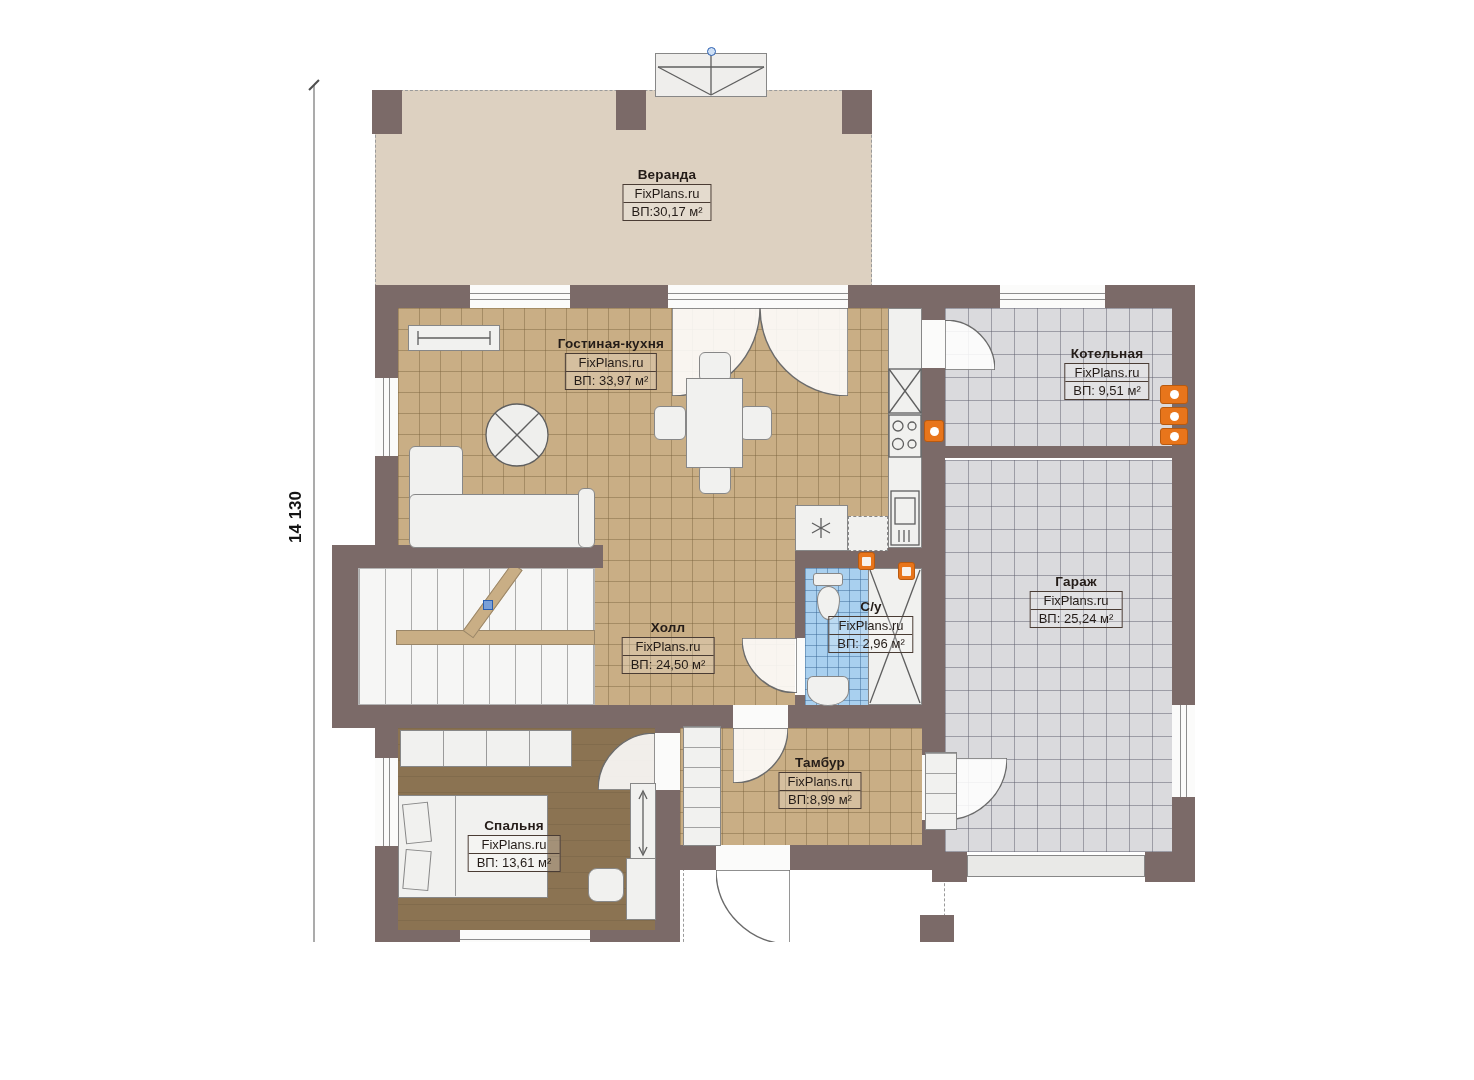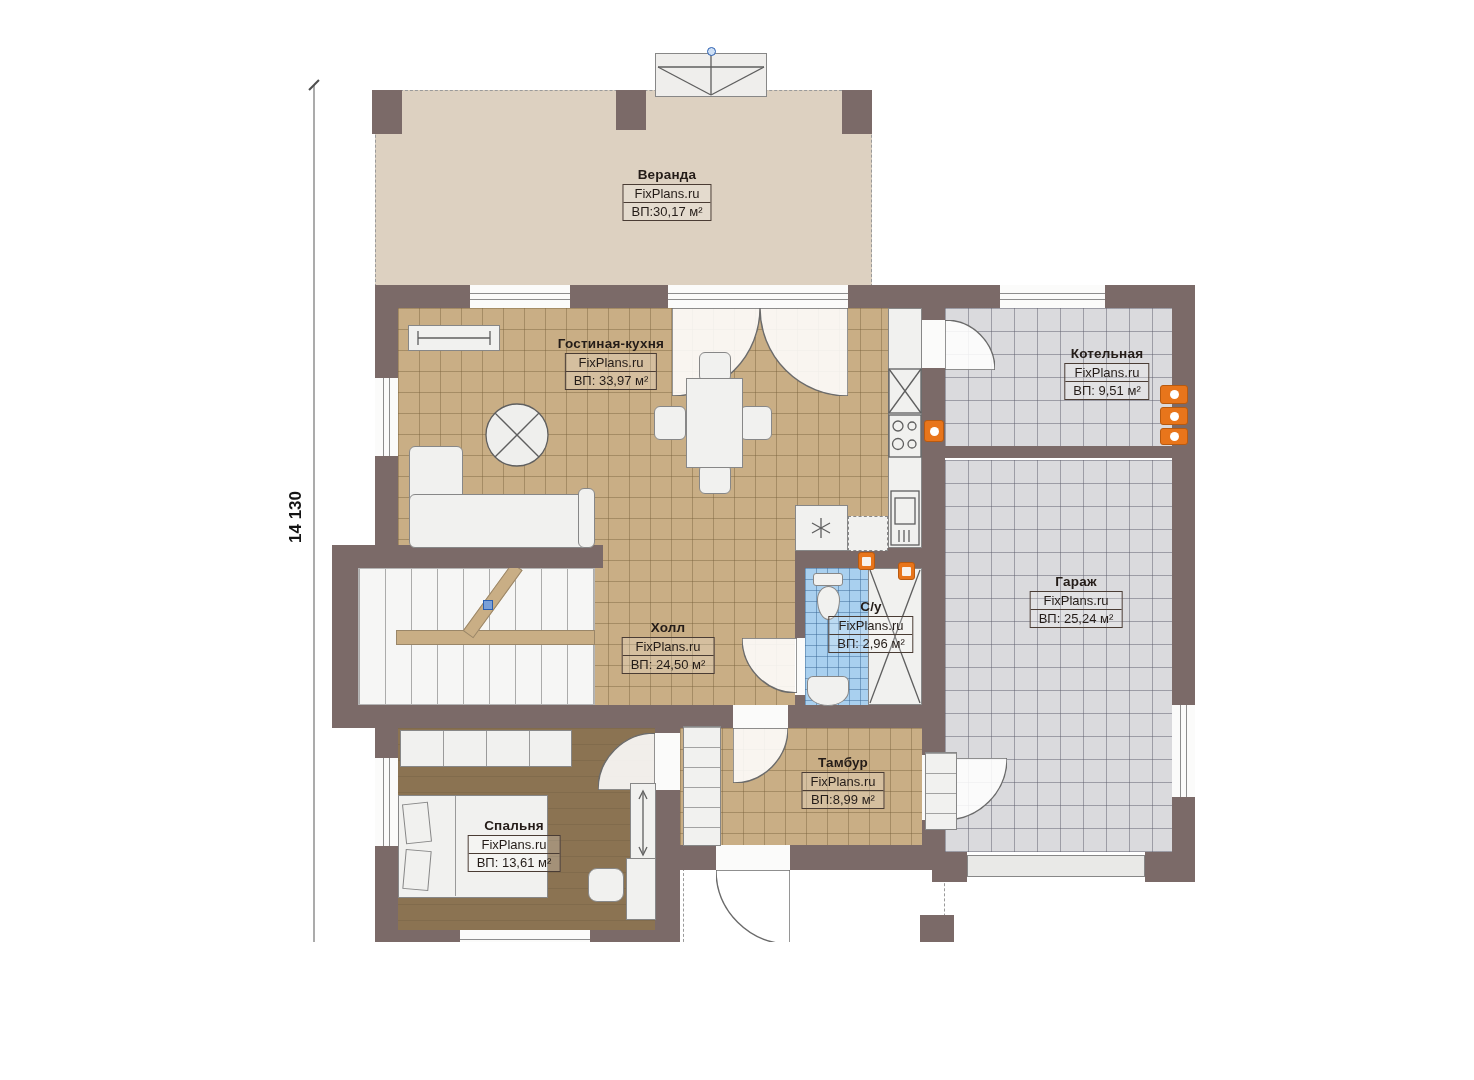--- a/index.html
+++ b/index.html
@@ -305,21 +305,21 @@
       <div class="area">ВП: 24,50 м²</div>
     </div>
   </div>
   <div class="room-label" style="left:871px;top:599px;">
     <div class="room-name">С/у</div>
     <div class="label-box">
       <div class="brand">FixPlans.ru</div>
       <div class="area">ВП: 2,96 м²</div>
     </div>
   </div>
-  <div class="room-label" style="left:843px;top:755px;">
+  <div class="room-label" style="left:820px;top:755px;">
     <div class="room-name">Тамбур</div>
     <div class="label-box">
       <div class="brand">FixPlans.ru</div>
       <div class="area">ВП:8,99 м²</div>
     </div>
   </div>
   <div class="room-label" style="left:470px;top:818px;margin-left:44px;">
     <div class="room-name">Спальня</div>
     <div class="label-box">
       <div class="brand">FixPlans.ru</div>

